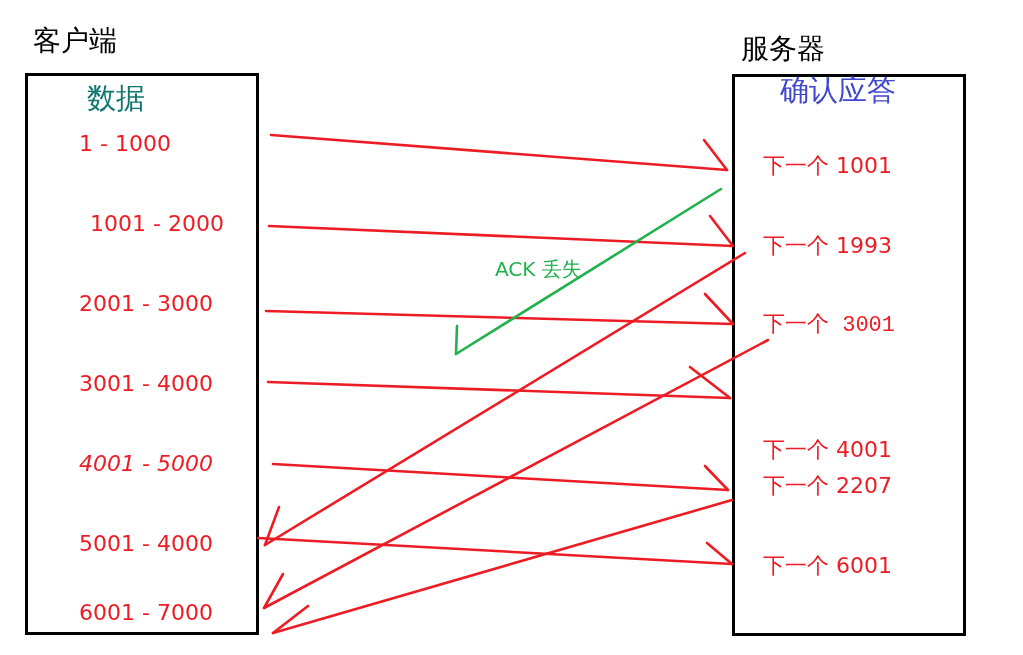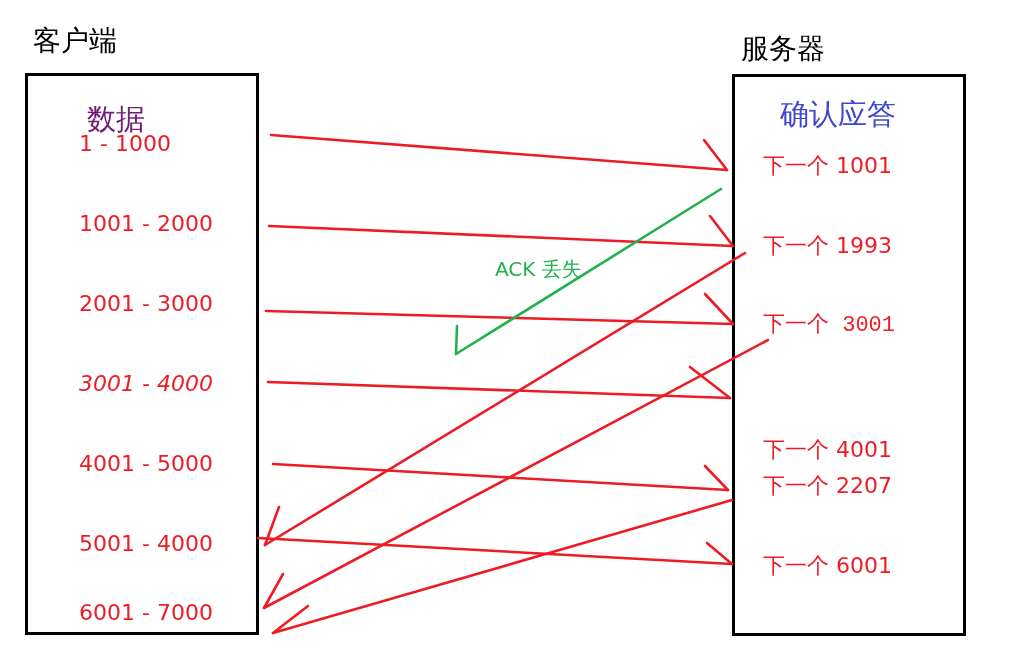--- a/index.html
+++ b/index.html
@@ -14,28 +14,28 @@
   </style>
 </head>
 <body>
 
 <div class="abs title" style="left:33px; top:27px;">客户端</div>
 <div class="abs title" style="left:741px; top:35px;">服务器</div>
 
 <div class="box" style="left:25px; top:73px; width:234px; height:562px;"></div>
 <div class="box" style="left:732px; top:74px; width:234px; height:562px;"></div>
 
-<div class="abs header" style="left:87px; top:84px; color:#701a75;margin-top:21px;">数据</div>
-<div class="abs header" style="left:780px; top:100px; color:#3f48cc;">确认应答</div>
+<div class="abs header" style="left:87px; top:84px; color:#0f766e;">数据</div>
+<div class="abs header" style="left:780px; top:76px; color:#3f48cc;">确认应答</div>
 
 <div class="abs item" style="left:79px; top:133px; color:#ed1c24;">1 - 1000</div>
-<div class="abs item" style="left:79px; top:213px; color:#ed1c24;">1001 - 2000</div>
+<div class="abs item" style="left:90px; top:213px; color:#ed1c24;">1001 - 2000</div>
 <div class="abs item" style="left:79px; top:293px; color:#ed1c24;">2001 - 3000</div>
-<div class="abs item" style="left:79px; top:373px; color:#ed1c24;font-style:italic;">3001 - 4000</div>
-<div class="abs item" style="left:79px; top:453px; color:#ed1c24;">4001 - 5000</div>
+<div class="abs item" style="left:79px; top:373px; color:#ed1c24;">3001 - 4000</div>
+<div class="abs item" style="left:79px; top:453px; color:#ed1c24;font-style:italic;">4001 - 5000</div>
 <div class="abs item" style="left:79px; top:533px; color:#ed1c24;">5001 - 4000</div>
 <div class="abs item" style="left:79px; top:602px; color:#ed1c24;">6001 - 7000</div>
 
 <div class="abs item" style="left:763px; top:155px; color:#ed1c24;">下一个 1001</div>
 <div class="abs item" style="left:763px; top:235px; color:#ed1c24;">下一个 1993</div>
 <div class="abs item" style="left:763px; top:315px; color:#ed1c24;font-family:Liberation Mono, monospace;">下一个 3001</div>
 <div class="abs item" style="left:763px; top:395px; color:#ed1c24;margin-top:44px;">下一个 4001</div>
 <div class="abs item" style="left:763px; top:475px; color:#ed1c24;">下一个 2207</div>
 <div class="abs item" style="left:763px; top:555px; color:#ed1c24;">下一个 6001</div>
 

